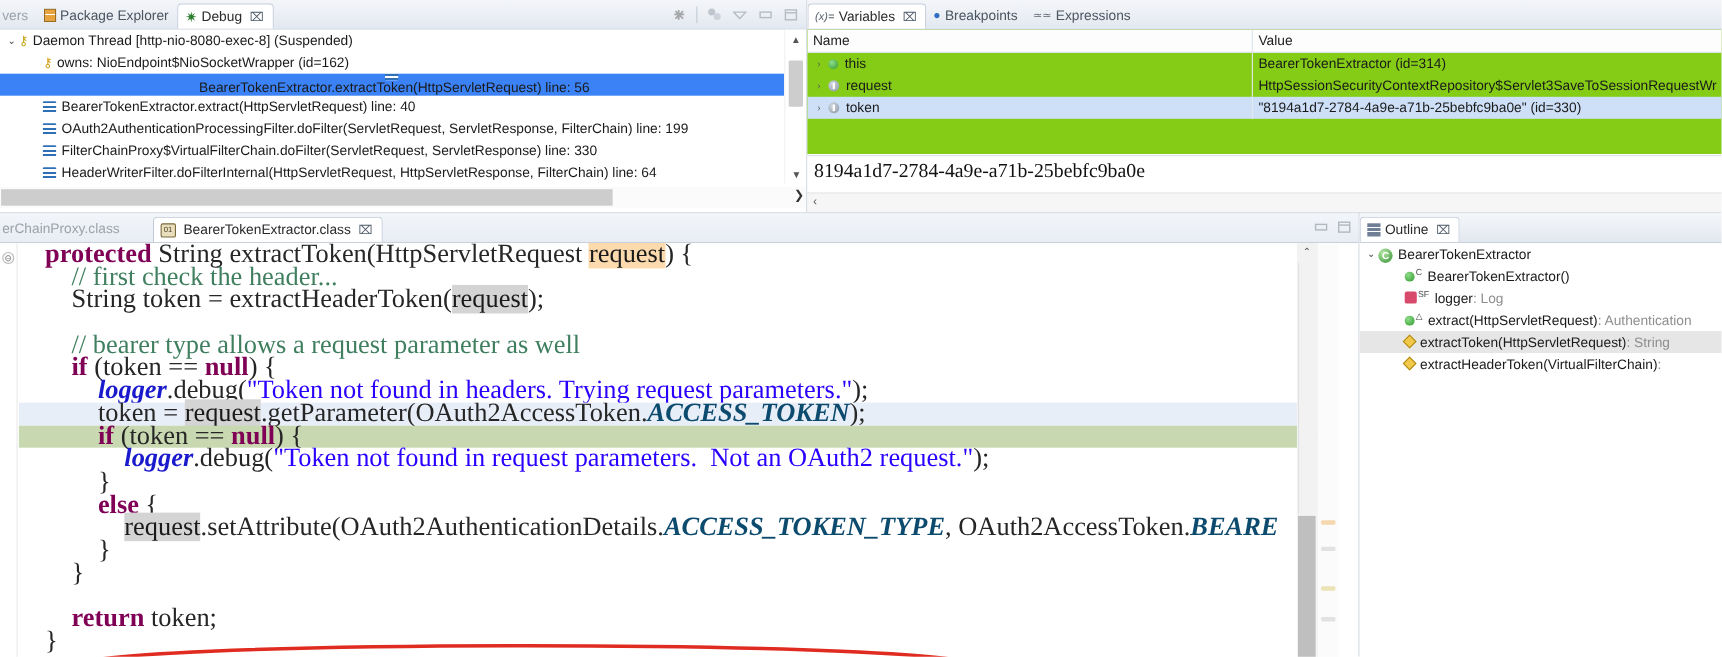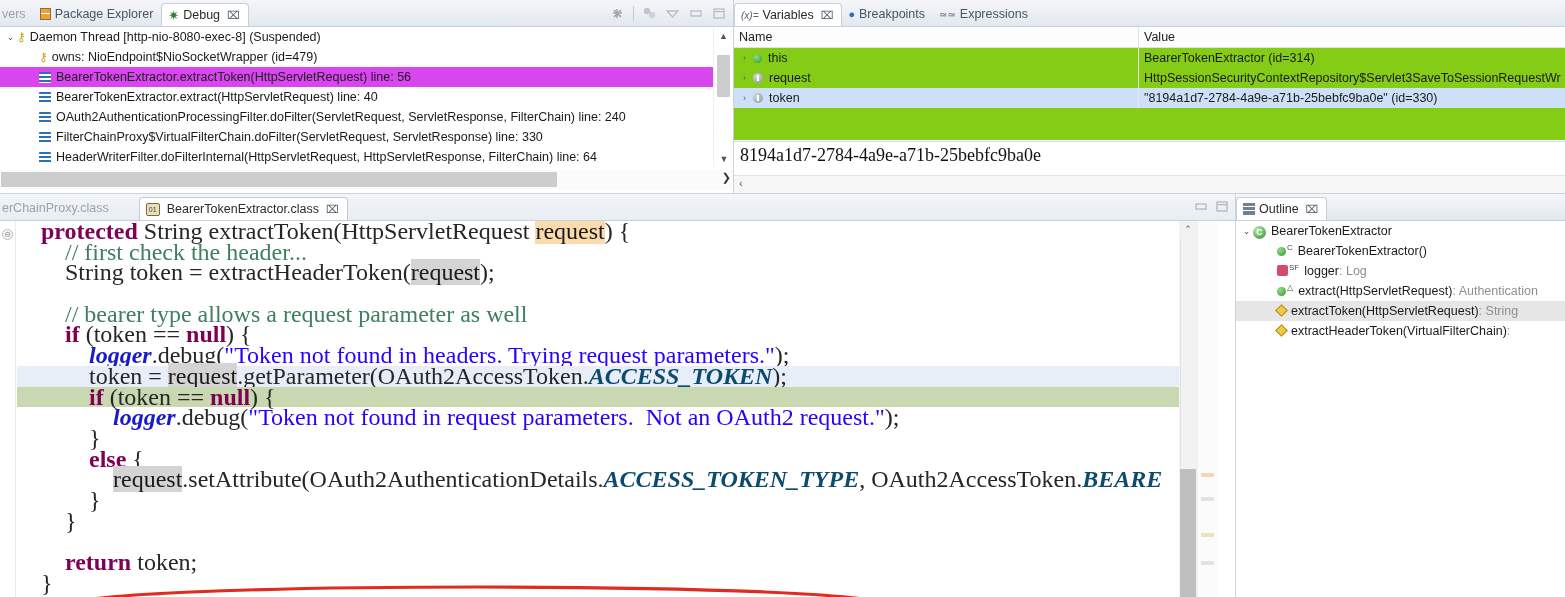--- a/index.html
+++ b/index.html
@@ -58,21 +58,21 @@
 
   #stack-list {
     position: absolute; left: 0; top: 27px; width: 713px; height: 140px;
     overflow: hidden; background: #fff;
     font-size: 12.5px;
   }
   .stack-row {
     height: 20px; display: flex; align-items: center;
     padding-left: 4px; white-space: nowrap;
   }
-  .stack-row.selected { background: #d946ef; }
+  .stack-row.selected { background: #3b82f6; flex-direction: column; }
   .tri {
     width: 13px; display: inline-block; text-align: center;
     color: #4a4a4a; font-size: 9px;
   }
   .ic-thread { color: #c8a818; font-size: 12px; margin-right: 4px; }
   .ic-owns { color: #d4a017; font-size: 12px; margin-right: 4px; }
   .ic-frame {
     display: inline-block; width: 12px; height: 11px; margin-right: 5px;
     background: repeating-linear-gradient(to bottom,#2f6fb5 0 2px,#fff 2px 4px);
     border-radius: 1px; vertical-align: middle;
@@ -347,39 +347,39 @@
         <div class="stack-row">
           <span style="display: inline-block; width: 0px;"></span>
           <span class="tri">⌄</span>
           <span class="ic-thread">⚷</span>
           <span>Daemon Thread [http-nio-8080-exec-8] (Suspended)</span>
         </div>
         <div class="stack-row">
           <span style="display: inline-block; width: 22px;"></span>
           <span class="tri"></span>
           <span class="ic-owns">⚷</span>
-          <span>owns: NioEndpoint$NioSocketWrapper  (id=479)</span>
+          <span>owns: NioEndpoint$NioSocketWrapper  (id=162)</span>
         </div>
         <div class="stack-row selected">
           <span style="display: inline-block; width: 22px;"></span>
           <span class="tri"></span>
           <span class="ic-frame"></span>
           <span>BearerTokenExtractor.extractToken(HttpServletRequest) line: 56</span>
         </div>
         <div class="stack-row">
           <span style="display: inline-block; width: 22px;"></span>
           <span class="tri"></span>
           <span class="ic-frame"></span>
           <span>BearerTokenExtractor.extract(HttpServletRequest) line: 40</span>
         </div>
         <div class="stack-row">
           <span style="display: inline-block; width: 22px;"></span>
           <span class="tri"></span>
           <span class="ic-frame"></span>
-          <span>OAuth2AuthenticationProcessingFilter.doFilter(ServletRequest, ServletResponse, FilterChain) line: 240</span>
+          <span>OAuth2AuthenticationProcessingFilter.doFilter(ServletRequest, ServletResponse, FilterChain) line: 199</span>
         </div>
         <div class="stack-row">
           <span style="display: inline-block; width: 22px;"></span>
           <span class="tri"></span>
           <span class="ic-frame"></span>
           <span>FilterChainProxy$VirtualFilterChain.doFilter(ServletRequest, ServletResponse) line: 330</span>
         </div>
         <div class="stack-row">
           <span style="display: inline-block; width: 22px;"></span>
           <span class="tri"></span>

